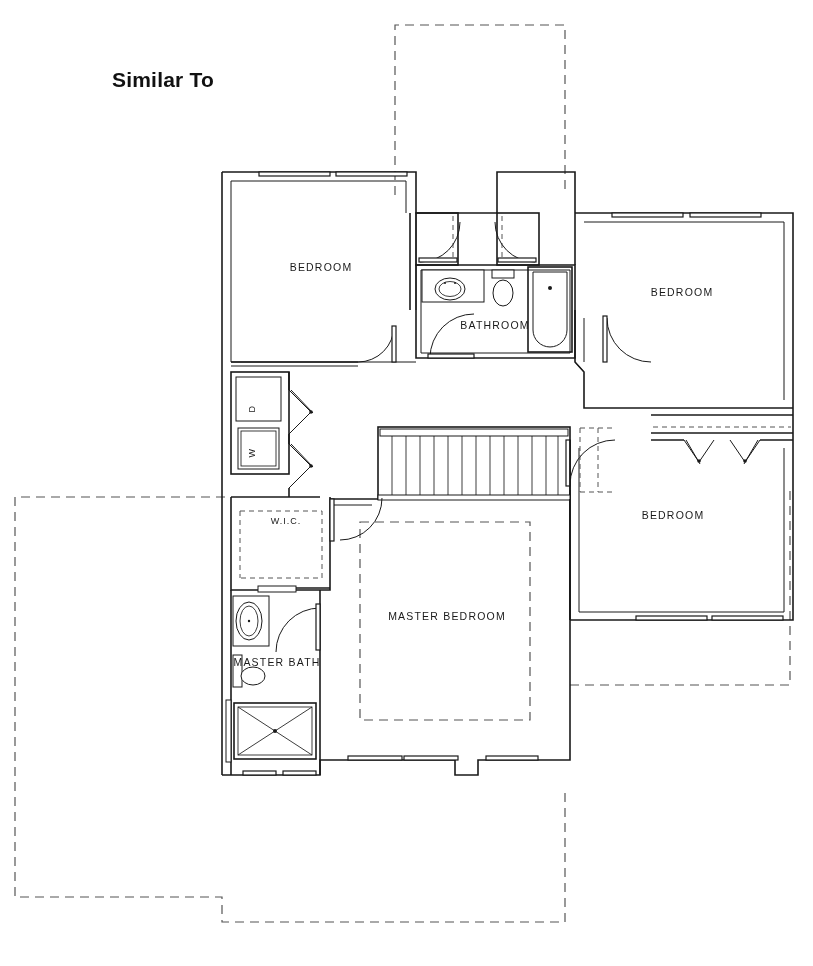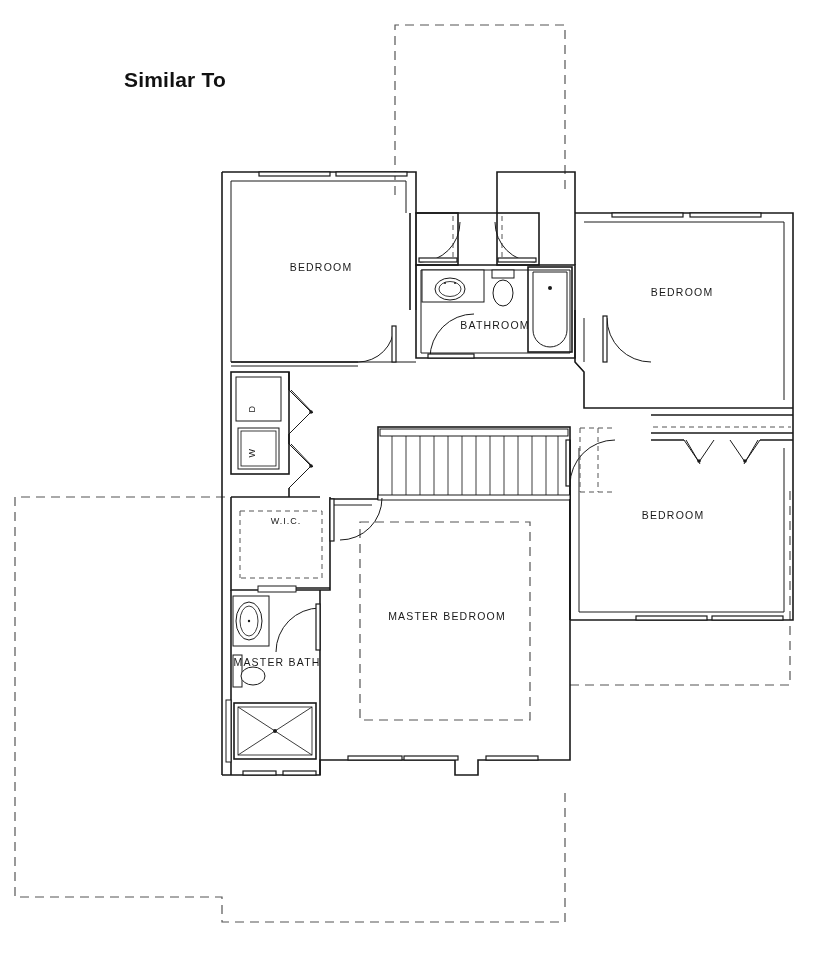--- a/index.html
+++ b/index.html
@@ -1,21 +1,21 @@
 <!DOCTYPE html>
 <html><head>
 <meta charset="utf-8">
 <title>Floor Plan</title>
 <style>
   html,body{margin:0;padding:0;background:#ffffff;}
   body{width:813px;height:966px;overflow:hidden;
        font-family:"Liberation Sans", sans-serif;}
   #stage{position:relative;width:813px;height:966px;background:#fff;}
   #title{
-    position:absolute;left:124px;top:68px;
+    position:absolute;left:112px;top:68px;
     font-family:"Liberation Sans", sans-serif;
     font-size:21px;font-weight:bold;color:#111;letter-spacing:.2px;
     white-space:nowrap;
   }
   svg{position:absolute;left:0;top:0;}
   .lbl{
     font-family:"Liberation Sans", sans-serif;
     font-size:10.5px;fill:#1a1a1a;letter-spacing:1.2px;
     text-anchor:middle;dominant-baseline:middle;
   }

